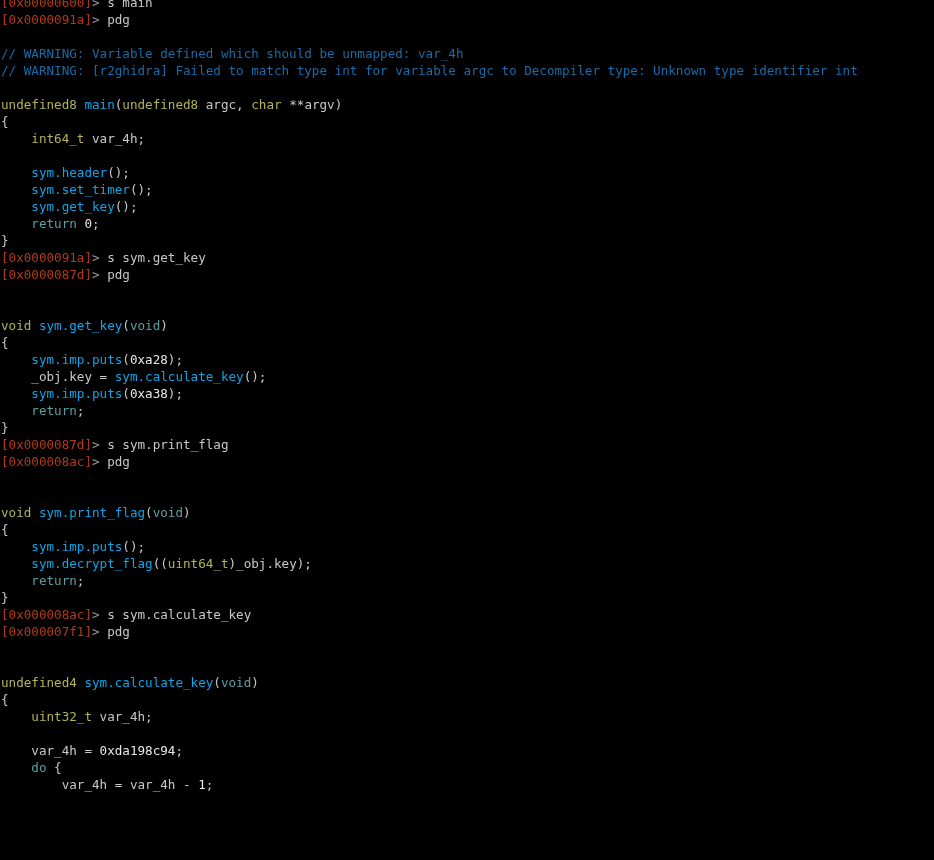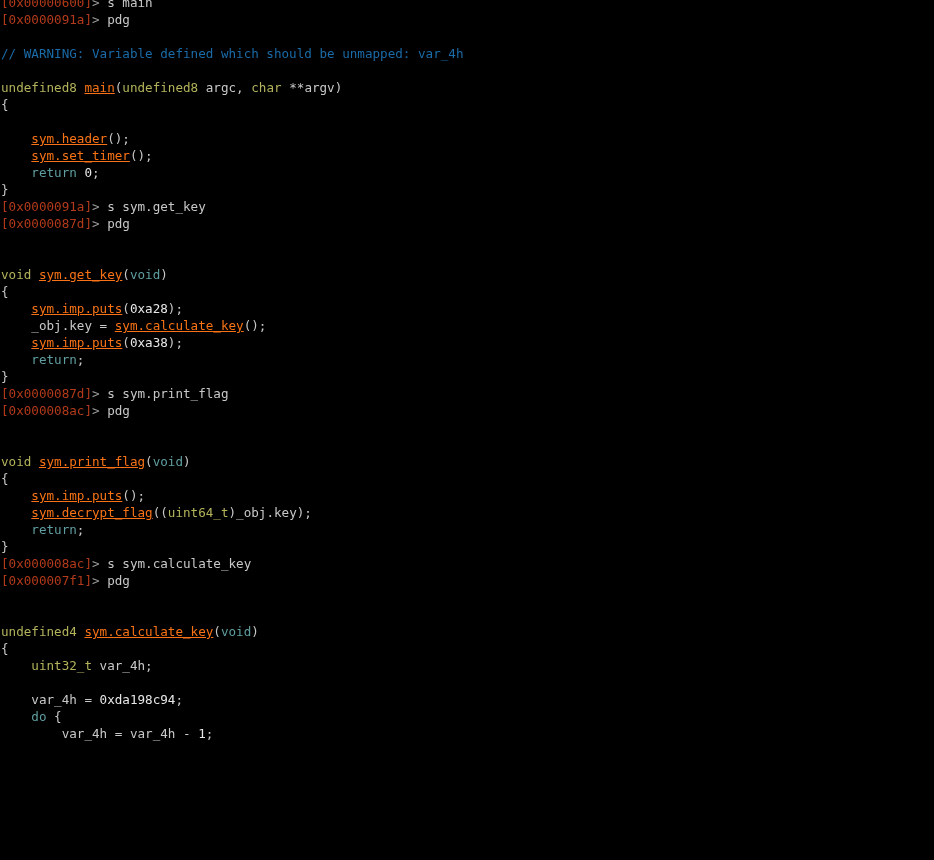--- a/index.html
+++ b/index.html
@@ -41,42 +41,45 @@
   }
   .line.blank {
     height: 17px;
   }
   
   .t-prompt   { color: #b33a1a; }   
   .t-gt       { color: #9a9a9a; }   
   .t-cmd      { color: #c8c8c8; }   
   .t-comment  { color: #1a6ba8; }   
   .t-type     { color: #b3b35c; }   
-  .t-fn       { color: #f97316; text-decoration: underline; }   
+  .t-fn       { color: #0ea5e9; }   
   .t-kw       { color: #5f9ea0; }   
   .t-punct    { color: #c8c8c8; }   
   .t-var      { color: #c8c8c8; margin-top: 19px; }   
   .t-num      { color: #e8e8e8; }   
   .t-brace    { color: #c8c8c8; }
 </style>
 </head>
 <body>
 
 <div id="terminal">
   <div class="screen" id="screen">
       <div class="line"><span class="t-prompt">[0x00000600]</span><span class="t-gt">&gt;</span><span class="t-cmd"> s main</span></div>
       <div class="line"><span class="t-prompt">[0x0000091a]</span><span class="t-gt">&gt;</span><span class="t-cmd"> pdg</span></div>
       <div class="line blank">&nbsp;</div>
       <div class="line"><span class="t-comment">// WARNING: Variable defined which should be unmapped: var_4h</span></div>
+      <div class="line"><span class="t-comment">// WARNING: [r2ghidra] Failed to match type int for variable argc to Decompiler type: Unknown type identifier int</span></div>
       <div class="line blank">&nbsp;</div>
       <div class="line"><span class="t-type">undefined8</span><span class="t-punct"> </span><span class="t-fn">main</span><span class="t-punct">(</span><span class="t-type">undefined8</span><span class="t-var"> argc</span><span class="t-punct">, </span><span class="t-type">char</span><span class="t-punct"> **</span><span class="t-var">argv</span><span class="t-punct">)</span></div>
       <div class="line"><span class="t-brace">{</span></div>
+      <div class="line"><span class="t-punct">    </span><span class="t-type">int64_t</span><span class="t-var"> var_4h</span><span class="t-punct">;</span></div>
       <div class="line blank">&nbsp;</div>
       <div class="line"><span class="t-punct">    </span><span class="t-fn">sym.header</span><span class="t-punct">();</span></div>
       <div class="line"><span class="t-punct">    </span><span class="t-fn">sym.set_timer</span><span class="t-punct">();</span></div>
+      <div class="line"><span class="t-punct">    </span><span class="t-fn">sym.get_key</span><span class="t-punct">();</span></div>
       <div class="line"><span class="t-punct">    </span><span class="t-kw">return</span><span class="t-punct"> </span><span class="t-num">0</span><span class="t-punct">;</span></div>
       <div class="line"><span class="t-brace">}</span></div>
       <div class="line"><span class="t-prompt">[0x0000091a]</span><span class="t-gt">&gt;</span><span class="t-cmd"> s sym.get_key</span></div>
       <div class="line"><span class="t-prompt">[0x0000087d]</span><span class="t-gt">&gt;</span><span class="t-cmd"> pdg</span></div>
       <div class="line blank">&nbsp;</div>
       <div class="line blank">&nbsp;</div>
       <div class="line"><span class="t-type">void</span><span class="t-punct"> </span><span class="t-fn">sym.get_key</span><span class="t-punct">(</span><span class="t-kw">void</span><span class="t-punct">)</span></div>
       <div class="line"><span class="t-brace">{</span></div>
       <div class="line"><span class="t-punct">    </span><span class="t-fn">sym.imp.puts</span><span class="t-punct">(</span><span class="t-num">0xa28</span><span class="t-punct">);</span></div>
       <div class="line"><span class="t-punct">    </span><span class="t-var">_obj.key</span><span class="t-punct"> = </span><span class="t-fn">sym.calculate_key</span><span class="t-punct">();</span></div>

